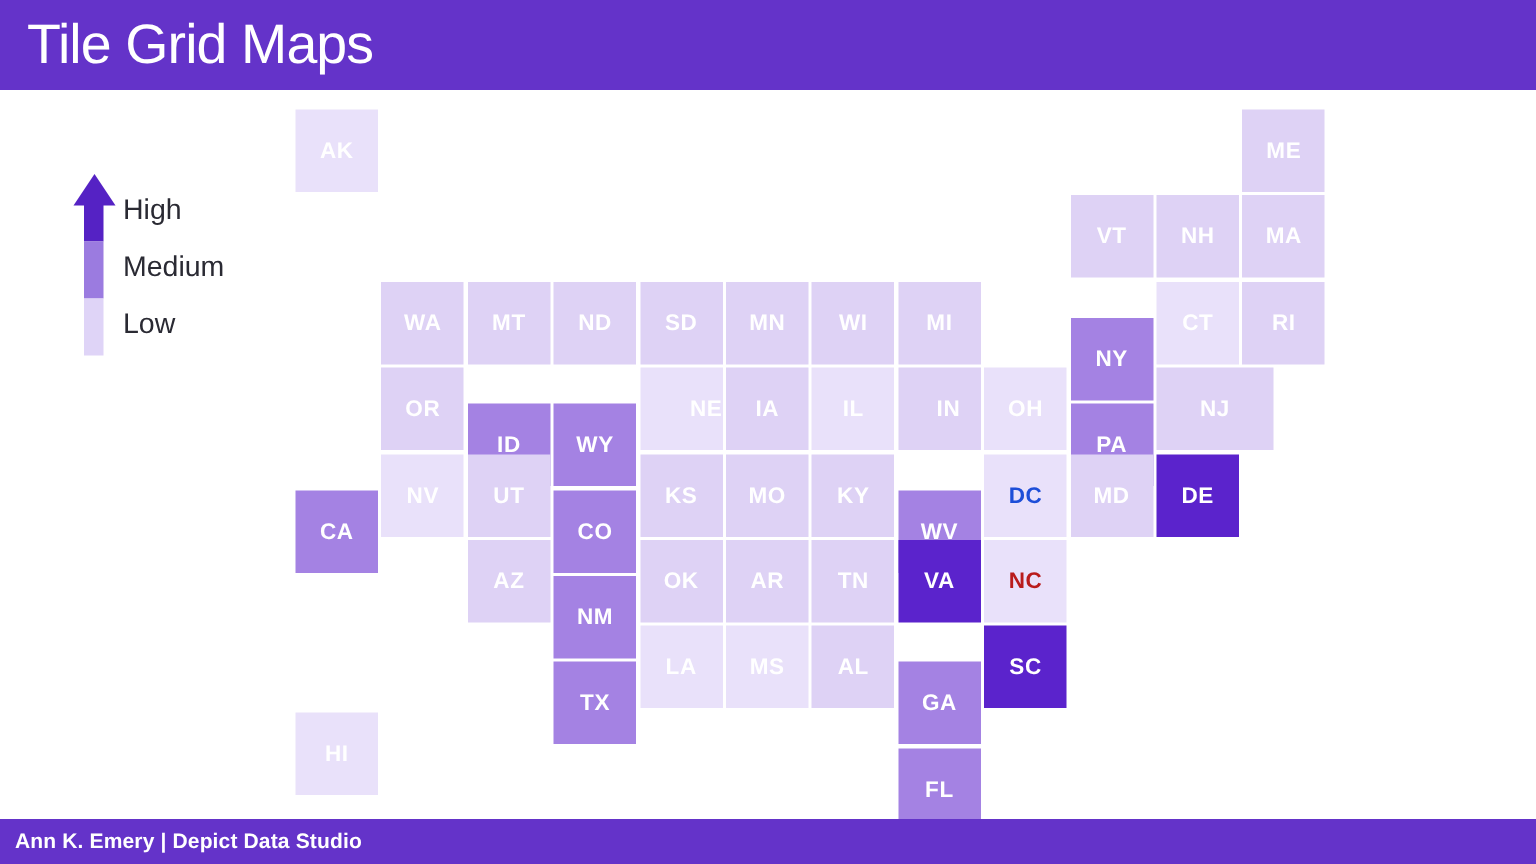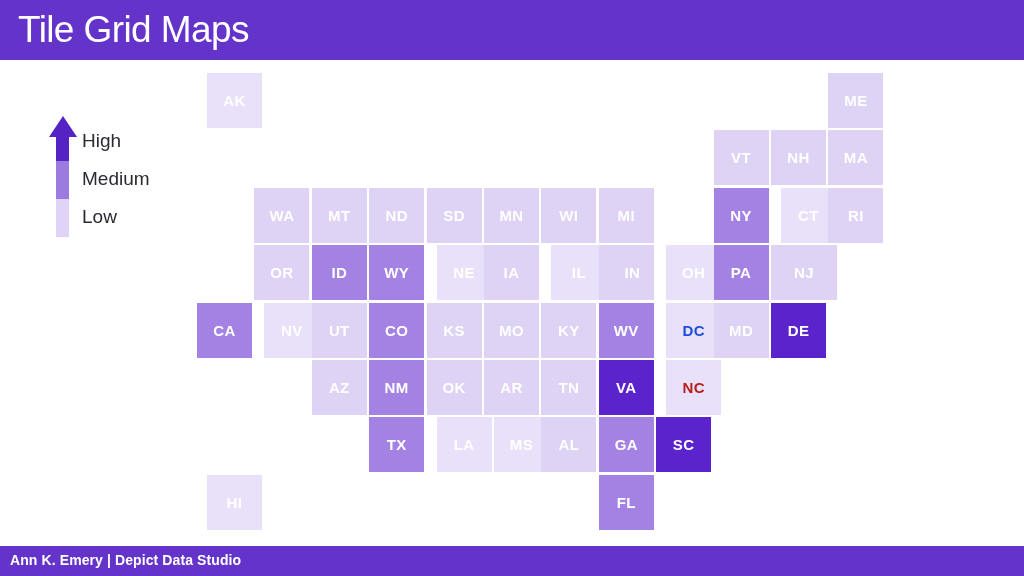--- a/index.html
+++ b/index.html
@@ -106,23 +106,23 @@
     height: 55px;
     display: flex;
     align-items: center;
     justify-content: center;
     font-size: 15px;
     font-weight: bold;
     color: #ffffff;
     letter-spacing: 0.4px;
     box-sizing: border-box;
   }
-  .tile.low      { background: #E9E1FA; margin-left: 10px; }
+  .tile.low      { background: #E9E1FA; }
   .tile.lowmid   { background: #DED2F5; }
-  .tile.medium   { background: #A482E3; }
+  .tile.medium   { background: #A482E3; margin-top: 24px; }
   .tile.high     { background: #5B23CC; }
 </style>
 </head>
 <body>
 
 <div id="title-bar" style="background: rgb(100, 51, 201);">
   <div id="title-text">Tile Grid Maps</div>
 </div>
 
 <div id="legend">
@@ -184,39 +184,39 @@
     </div>
     <div class="tile lowmid" style="left: 254.4px; top: 245.2px; width: 55px; height: 55px; background: rgb(222, 210, 245); color: rgb(255, 255, 255);">
       <span>OR</span>
     </div>
     <div class="tile medium" style="left: 311.8px; top: 245.2px; width: 55px; height: 55px; background: rgb(164, 130, 227); color: rgb(255, 255, 255);">
       <span>ID</span>
     </div>
     <div class="tile medium" style="left: 369.2px; top: 245.2px; width: 55px; height: 55px; background: rgb(164, 130, 227); color: rgb(255, 255, 255);">
       <span>WY</span>
     </div>
-    <div class="tile low" style="left: 426.6px; top: 245.2px; width: 55px; height: 55px; background: rgb(233, 225, 250); color: rgb(255, 255, 255);">
+    <div class="tile low" style="left: 426.6px; top: 245.2px; width: 55px; height: 55px; background: rgb(233, 225, 250); color: rgb(255, 255, 255); justify-content: flex-end;">
       <span>NE</span>
     </div>
     <div class="tile lowmid" style="left: 484px; top: 245.2px; width: 55px; height: 55px; background: rgb(222, 210, 245); color: rgb(255, 255, 255);">
       <span>IA</span>
     </div>
     <div class="tile low" style="left: 541.4px; top: 245.2px; width: 55px; height: 55px; background: rgb(233, 225, 250); color: rgb(255, 255, 255);">
       <span>IL</span>
     </div>
     <div class="tile lowmid" style="left: 598.8px; top: 245.2px; width: 55px; height: 55px; background: rgb(222, 210, 245); color: rgb(255, 255, 255); padding-left: 12px;">
       <span>IN</span>
     </div>
     <div class="tile low" style="left: 656.2px; top: 245.2px; width: 55px; height: 55px; background: rgb(233, 225, 250); color: rgb(255, 255, 255);">
       <span>OH</span>
     </div>
     <div class="tile medium" style="left: 713.6px; top: 245.2px; width: 55px; height: 55px; background: rgb(164, 130, 227); color: rgb(255, 255, 255);">
       <span>PA</span>
     </div>
-    <div class="tile lowmid" style="left: 771px; top: 245.2px; width: 66px; height: 55px; background: rgb(222, 210, 245); color: rgb(255, 255, 255);">
+    <div class="tile lowmid" style="left: 771px; top: 245.2px; width: 78px; height: 55px; background: rgb(222, 210, 245); color: rgb(255, 255, 255);">
       <span>NJ</span>
     </div>
     <div class="tile medium" style="left: 197px; top: 302.6px; width: 55px; height: 55px; background: rgb(164, 130, 227); color: rgb(255, 255, 255);">
       <span>CA</span>
     </div>
     <div class="tile low" style="left: 254.4px; top: 302.6px; width: 55px; height: 55px; background: rgb(233, 225, 250); color: rgb(255, 255, 255);">
       <span>NV</span>
     </div>
     <div class="tile lowmid" style="left: 311.8px; top: 302.6px; width: 55px; height: 55px; background: rgb(222, 210, 245); color: rgb(255, 255, 255);">
       <span>UT</span>

